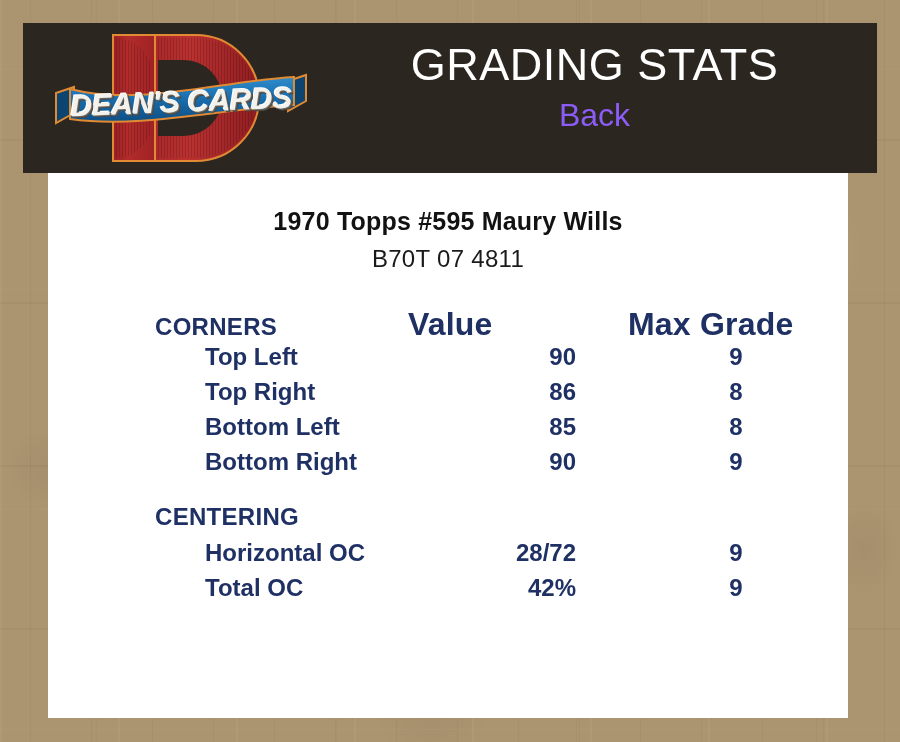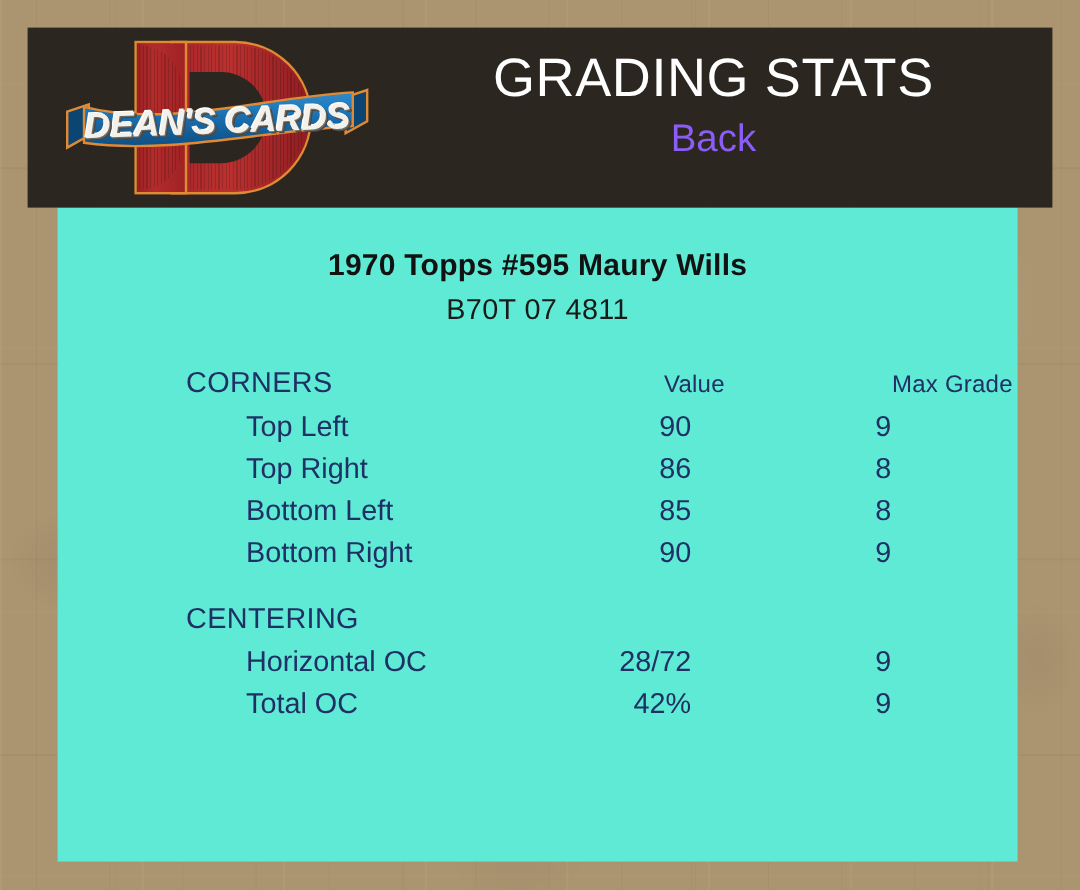--- a/index.html
+++ b/index.html
@@ -181,21 +181,21 @@
     margin: 4px 0 0 0;
   }
 
   
   #content-panel {
     position: absolute;
     left: 48px;
     top: 173px;
     width: 800px;
     height: 545px;
-    background: #5eead4;
+    background: #ffffff;
     z-index: 2;
   }
 
   #card-title {
     margin: 0;
     padding-top: 34px;
     text-align: center;
     font-size: 25px;
     font-weight: bold;
     color: #121212;
@@ -218,39 +218,39 @@
     border-collapse: collapse;
     color: #1f3164;
   }
   #stats-table col.c-label { width: 360px; }
   #stats-table col.c-value { width: 220px; }
   #stats-table col.c-grade { width: 220px; }
 
   #stats-table th,
   #stats-table td {
     padding: 0;
-    font-weight: normal;
+    font-weight: bold;
     vertical-align: baseline;
   }
 
   .section-row th,
   .section-row td {
     height: 36px;
   }
   .section-name {
     text-align: left;
     padding-left: 107px !important;
     font-size: 24px;
     font-weight: bold;
     letter-spacing: 0.3px;
   }
   .col-head {
-    font-size: 20px;
-    font-weight: bold;
-    text-align: right;
+    font-size: 32px;
+    font-weight: bold;
+    text-align: left;
     letter-spacing: 0.2px;
   }
   .col-head.value-head { padding-right: 24px !important; }
   .col-head.grade-head { padding-right: 4px !important; }
 
   .data-row td {
     height: 35px;
     font-size: 24px;
   }
   .cell-label {

